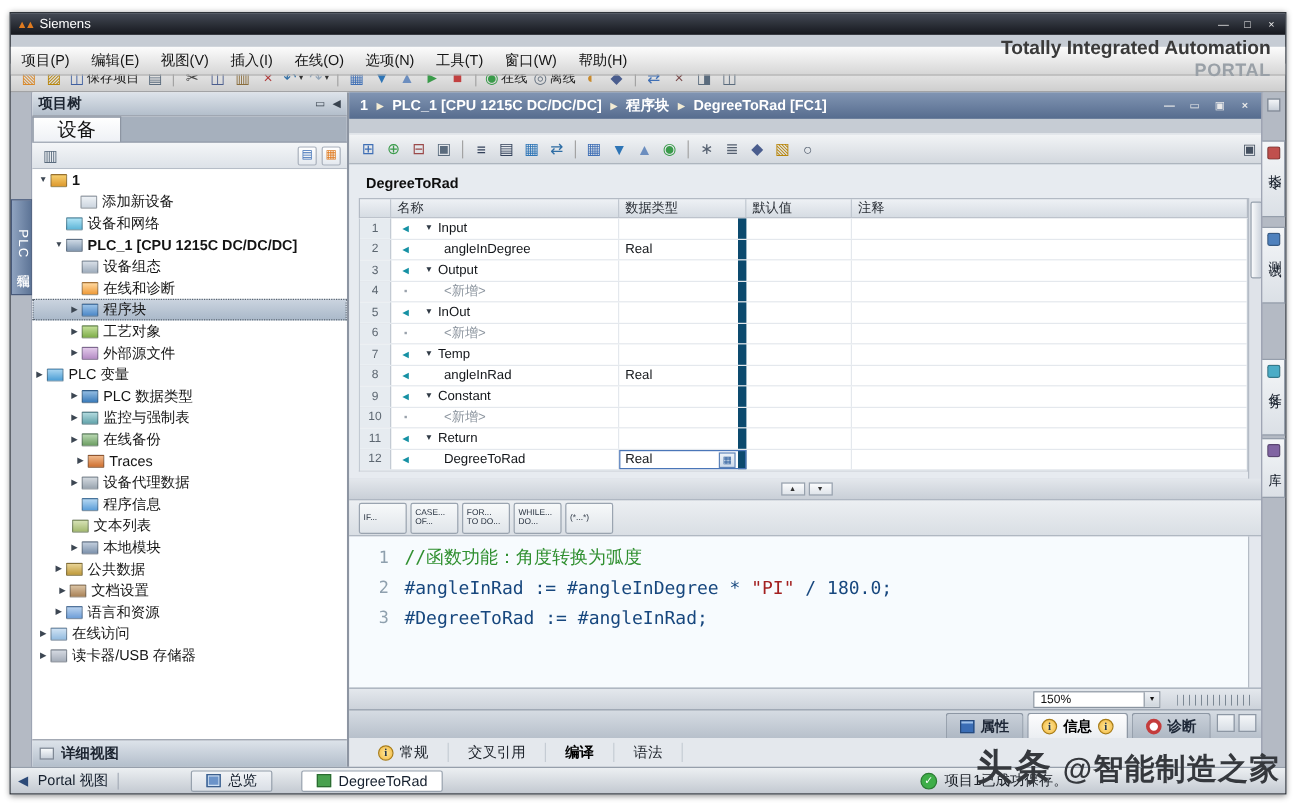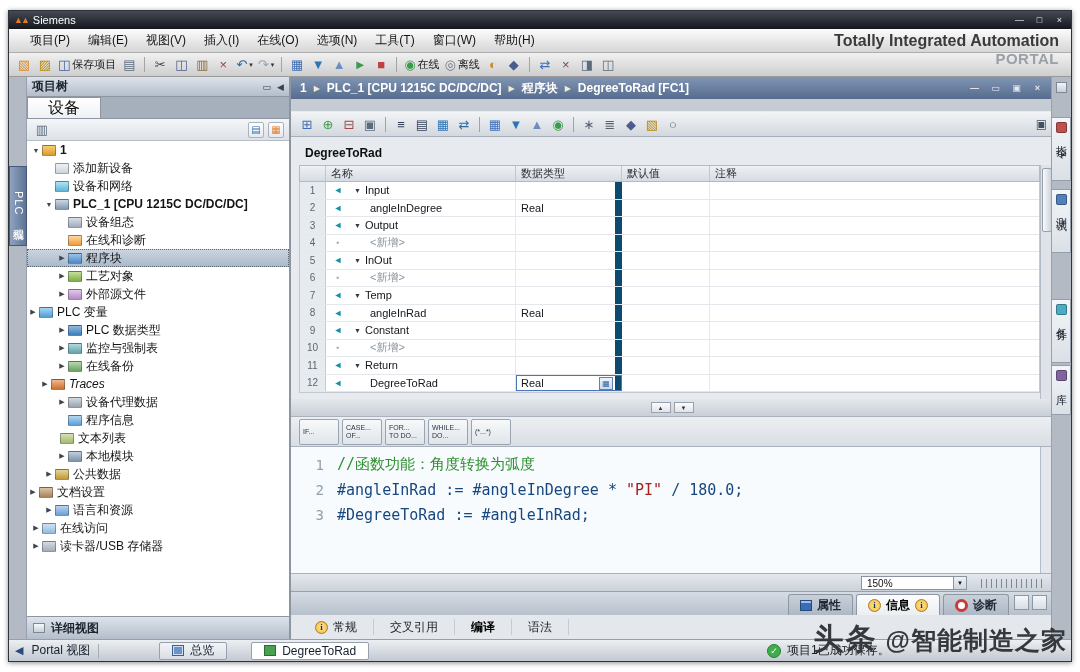--- a/index.html
+++ b/index.html
@@ -2,21 +2,21 @@
 <html><head>
 <meta charset="utf-8">
 <style>
 *{margin:0;padding:0;box-sizing:border-box}
 html,body{width:1080px;height:672px;background:#fff;font-family:"Liberation Sans","DejaVu Sans",sans-serif;overflow:hidden;position:relative}
 .window{position:absolute;left:8px;top:10px;width:1064px;height:652px;background:#c6ccd4;border:1px solid #2f343a;box-shadow:0 1px 5px rgba(0,0,0,.45)}
 .titlebar{position:absolute;top:0;left:0;right:0;height:18px;background:linear-gradient(#444a55,#15171d);color:#fff;display:flex;align-items:center;gap:5px;padding:0 5px;font-size:11px}
 .tia-logo{color:#e07b20;font-size:9px;letter-spacing:-2px}
 .win-controls{margin-left:auto;display:flex;gap:7px}
 .wc{min-width:13px;text-align:center;font-size:9px;color:#e9e9e9}
-.menubar{position:absolute;top:18px;left:0;right:0;height:24px;background:linear-gradient(#fcfcfc,#d6d6d6);border-bottom:1px solid #adadad;display:flex;align-items:center;padding-left:12px;z-index:2}
+.menubar{position:absolute;top:28px;left:0;right:0;height:24px;background:linear-gradient(#fcfcfc,#d6d6d6);border-bottom:1px solid #adadad;display:flex;align-items:center;padding-left:0;z-index:2}
 .menu-items{display:flex}
 .menu-item{padding:4px 9px;font-size:12px;color:#141414}
 .toolbar{position:absolute;top:42px;left:0;right:0;height:24px;background:linear-gradient(#f1f1f1,#cecece);border-bottom:1px solid #9a9a9a;display:flex;align-items:center;padding-left:5px}
 .tb-items{display:flex;align-items:center;gap:1px}
 .tb-icon{height:20px;min-width:20px;display:flex;align-items:center;justify-content:center;gap:2px;padding:0 2px;font-size:13px;border-radius:2px}
 .tb-icon .lbl{font-size:11px;color:#1b1b1b}
 .tb-icon .dd{font-size:7px;color:#333}
 .tb-sep{width:1px;height:15px;background:#a3a3a3;margin:0 4px}
 .brand{position:absolute;top:21px;right:12px;text-align:right;z-index:3}
 .brand-l1{font-size:16px;font-weight:bold;color:#3a3a3a}
@@ -264,21 +264,21 @@
           <span class="tt-ic" style="color: rgb(58, 109, 181);">▤</span>
           <span class="tt-ic" style="color: rgb(224, 123, 32);">▦</span>
         </div>
     </div>
     <div class="tree-list">
         <div class="tree-row" style="padding-left: 3px;">
           <span class="tr-arrow">▼</span>
           <span class="ti ti-project"></span>
           <span class="tr-label bold">1</span>
         </div>
-        <div class="tree-row" style="padding-left: 16px;">
+        <div class="tree-row" style="padding-left: 28px;">
           <span class="tr-arrow"></span>
           <span class="ti ti-add-device"></span>
           <span class="tr-label">添加新设备</span>
         </div>
         <div class="tree-row" style="padding-left: 16px;">
           <span class="tr-arrow"></span>
           <span class="ti ti-network"></span>
           <span class="tr-label">设备和网络</span>
         </div>
         <div class="tree-row" style="padding-left: 16px;">
@@ -324,21 +324,21 @@
         <div class="tree-row" style="padding-left: 29px;">
           <span class="tr-arrow">▶</span>
           <span class="ti ti-watch"></span>
           <span class="tr-label">监控与强制表</span>
         </div>
         <div class="tree-row" style="padding-left: 29px;">
           <span class="tr-arrow">▶</span>
           <span class="ti ti-backup"></span>
           <span class="tr-label">在线备份</span>
         </div>
-        <div class="tree-row" style="padding-left: 12px; font-style: italic;">
+        <div class="tree-row" style="padding-left: 34px;">
           <span class="tr-arrow">▶</span>
           <span class="ti ti-traces"></span>
           <span class="tr-label">Traces</span>
         </div>
         <div class="tree-row" style="padding-left: 29px;">
           <span class="tr-arrow">▶</span>
           <span class="ti ti-proxy"></span>
           <span class="tr-label">设备代理数据</span>
         </div>
         <div class="tree-row" style="padding-left: 29px;">
@@ -354,21 +354,21 @@
         <div class="tree-row" style="padding-left: 29px;">
           <span class="tr-arrow">▶</span>
           <span class="ti ti-modules"></span>
           <span class="tr-label">本地模块</span>
         </div>
         <div class="tree-row" style="padding-left: 16px;">
           <span class="tr-arrow">▶</span>
           <span class="ti ti-common"></span>
           <span class="tr-label">公共数据</span>
         </div>
-        <div class="tree-row" style="padding-left: 0;">
+        <div class="tree-row" style="padding-left: 19px;">
           <span class="tr-arrow">▶</span>
           <span class="ti ti-docs"></span>
           <span class="tr-label">文档设置</span>
         </div>
         <div class="tree-row" style="padding-left: 16px;">
           <span class="tr-arrow">▶</span>
           <span class="ti ti-lang"></span>
           <span class="tr-label">语言和资源</span>
         </div>
         <div class="tree-row" style="padding-left: 3px;">

